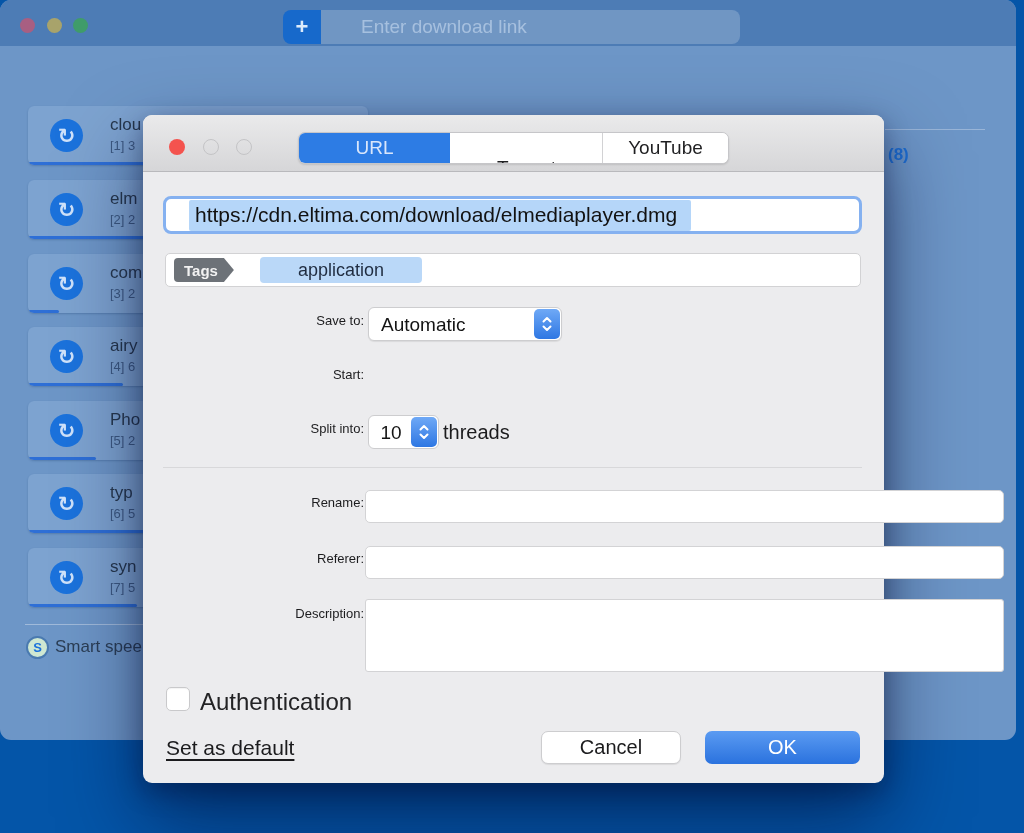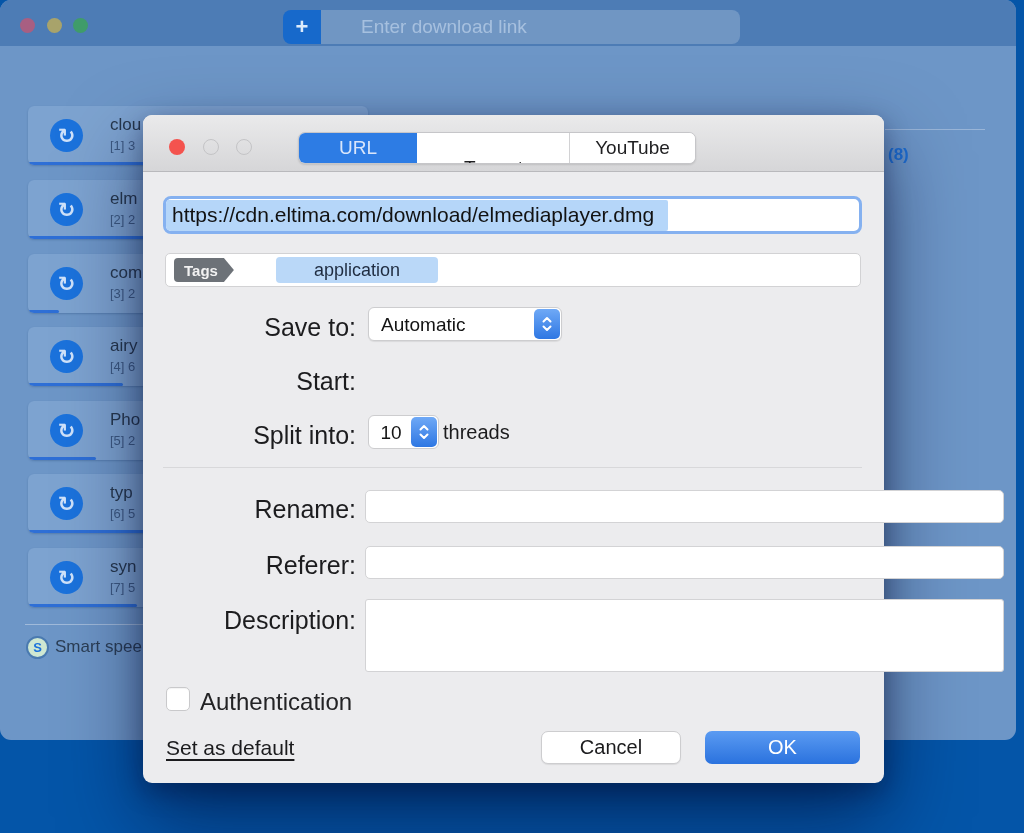--- a/index.html
+++ b/index.html
@@ -45,36 +45,36 @@
     background:linear-gradient(#eaeaeb,#d6d6d8); border-radius:9px 9px 0 0; border-bottom:1px solid #b9b9bc; }
   .dtl { position:absolute; top:24px; width:16px; height:16px; border-radius:50%; }
   .dtl.r { left:26px; background:#f4534e; }
   .dtl.h { border:1.5px solid #c4c4c6; background:transparent; }
   .dtl.h1 { left:60px; }
   .dtl.h2 { left:93px; }
 
   .segmented { position:absolute; left:155px; top:17px; height:32px; display:flex;
     border-radius:7px; overflow:hidden; border:1px solid #c6c6c9; box-shadow:0 1px 2px rgba(0,0,0,0.12); background:#fff; }
   .seg { display:flex; align-items:center; justify-content:center; font-size:19px; color:#1f1f21; background:#fff; }
-  .seg.w1 { width:118px; } .seg.w2 { width:152px; border-left:1px solid #d2d2d4;margin-top:35px; } .seg.w3 { width:126px; border-left:1px solid #d2d2d4; }
+  .seg.w1 { width:151px; } .seg.w2 { width:152px; border-left:1px solid #d2d2d4;margin-top:35px; } .seg.w3 { width:126px; border-left:1px solid #d2d2d4; }
   .seg.active { background:#2d7ce4; color:#d9e6fb; border-left:none; }
 
   .url-field { position:absolute; left:20px; top:81px; width:699px; height:38px;
-    background:#fff; border:3px solid #85b1f0; border-radius:8px; display:flex; align-items:center; padding-left:0; overflow:hidden; }
+    background:#fff; border:3px solid #85b1f0; border-radius:8px; display:flex; align-items:center; padding-left:23px; overflow:hidden; }
   .url-sel { background:#b5d6f9; border-radius:2px; padding:3px 14px 4px 6px; font-size:21px; color:#121212; white-space:nowrap; }
 
   .tags-field { position:absolute; left:22px; top:138px; width:696px; height:34px;
     background:#fff; border:1px solid #d2d2d4; border-radius:5px; display:flex; align-items:center; padding-left:8px; }
   .tag-shape { height:24px; background:#6d7278; color:#f2f2f2; font-size:15px; font-weight:bold;
     display:flex; align-items:center; padding:0 16px 0 10px;
     clip-path:polygon(0 0, calc(100% - 10px) 0, 100% 50%, calc(100% - 10px) 100%, 0 100%); border-radius:4px 0 0 4px; }
-  .tag-token { margin-left:42px; height:26px; min-width:162px; background:#bad8f8; border-radius:4px;
+  .tag-token { margin-left:26px; height:26px; min-width:162px; background:#bad8f8; border-radius:4px;
     display:flex; align-items:center; justify-content:center; font-size:18px; color:#1f2c40; padding:0 14px; }
 
-  .form-label { position:absolute; left:4px; width:209px; text-align:right; font-size:25px; color:#1c1c1e; }
+  .form-label { position:absolute; left:12px; width:209px; text-align:right; font-size:13px; color:#1c1c1e; }
   .popup { position:absolute; left:225px; width:194px; height:34px; background:#fff;
     border:1px solid #cdcdcf; border-radius:6px; box-shadow:0 1px 1px rgba(0,0,0,0.08); }
   .popup-text { position:absolute; left:12px; top:6px; font-size:19px; color:#141414; }
   .popup-cap { position:absolute; top:1px; right:1px; bottom:1px; width:26px; border-radius:5px;
     background:linear-gradient(#6fa9f6,#2e77e3); display:flex; align-items:center; justify-content:center; }
   .stepper-box { position:absolute; left:225px; width:71px; height:34px; background:#fff;
     border:1px solid #cdcdcf; border-radius:6px; }
   .stepper-val { position:absolute; left:0; top:6px; width:44px; text-align:center; font-size:19px; color:#141414; }
   .suffix { position:absolute; left:300px; font-size:20px; color:#1c1c1e; }
 

